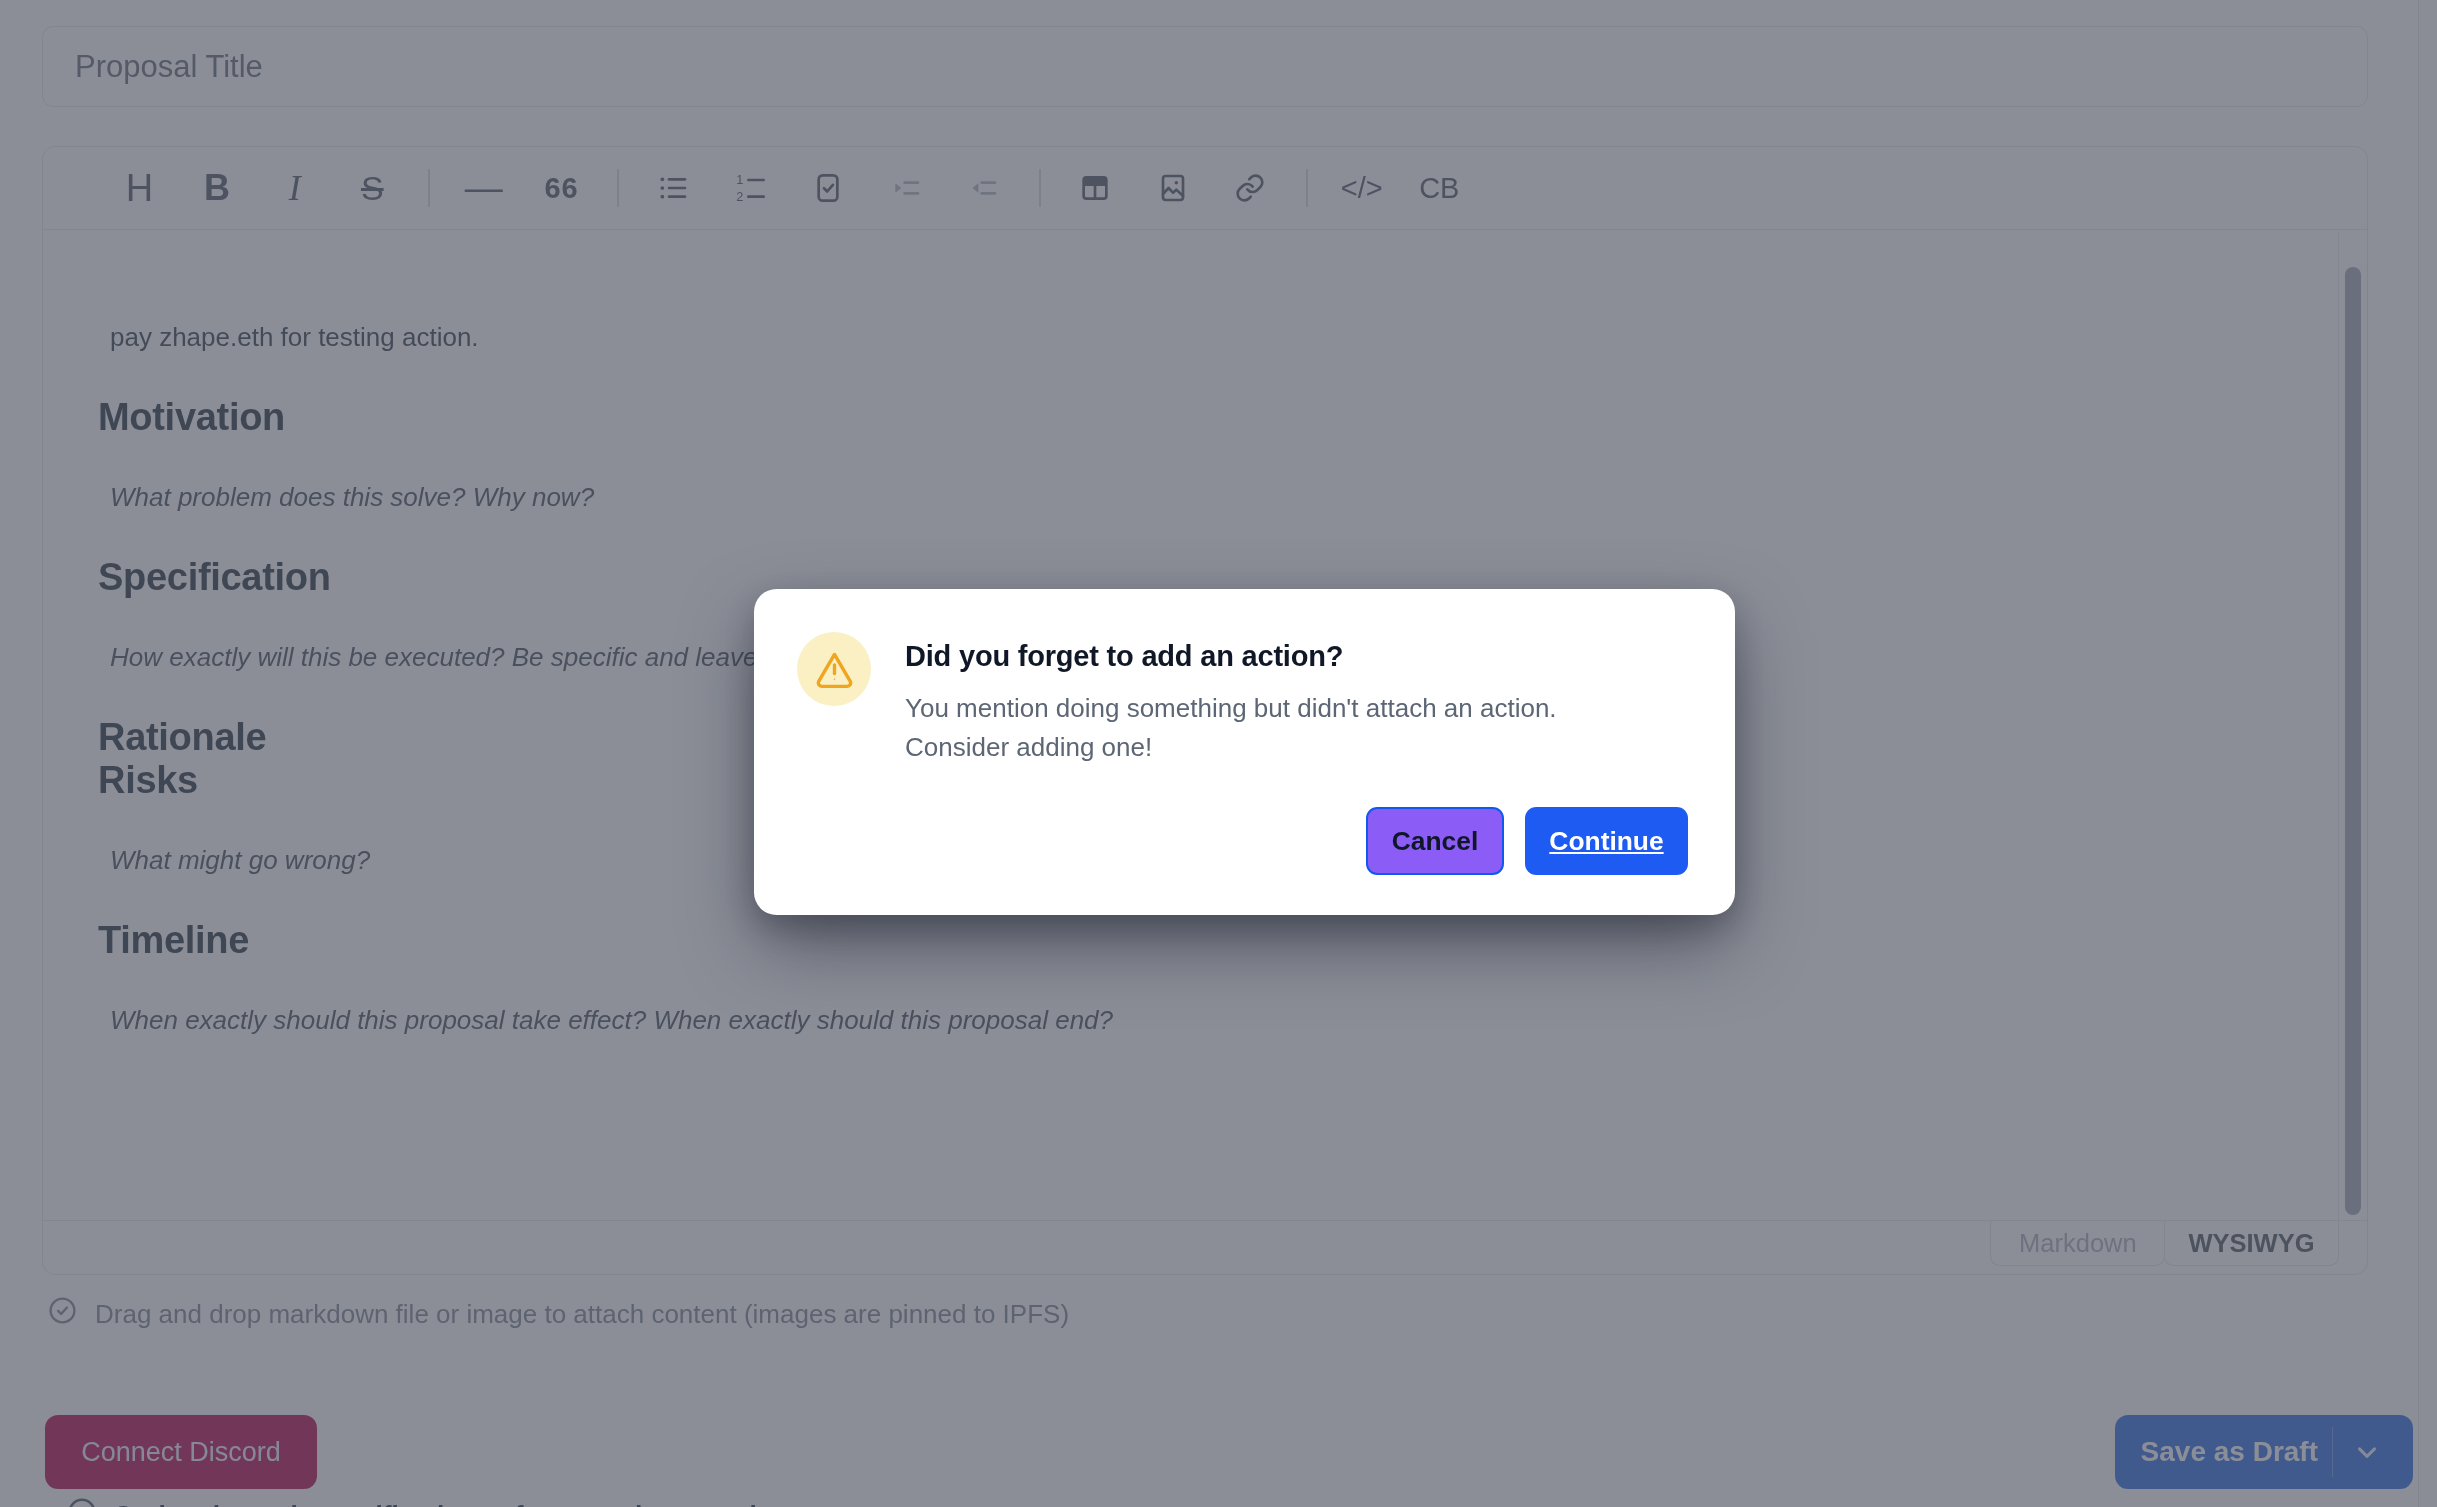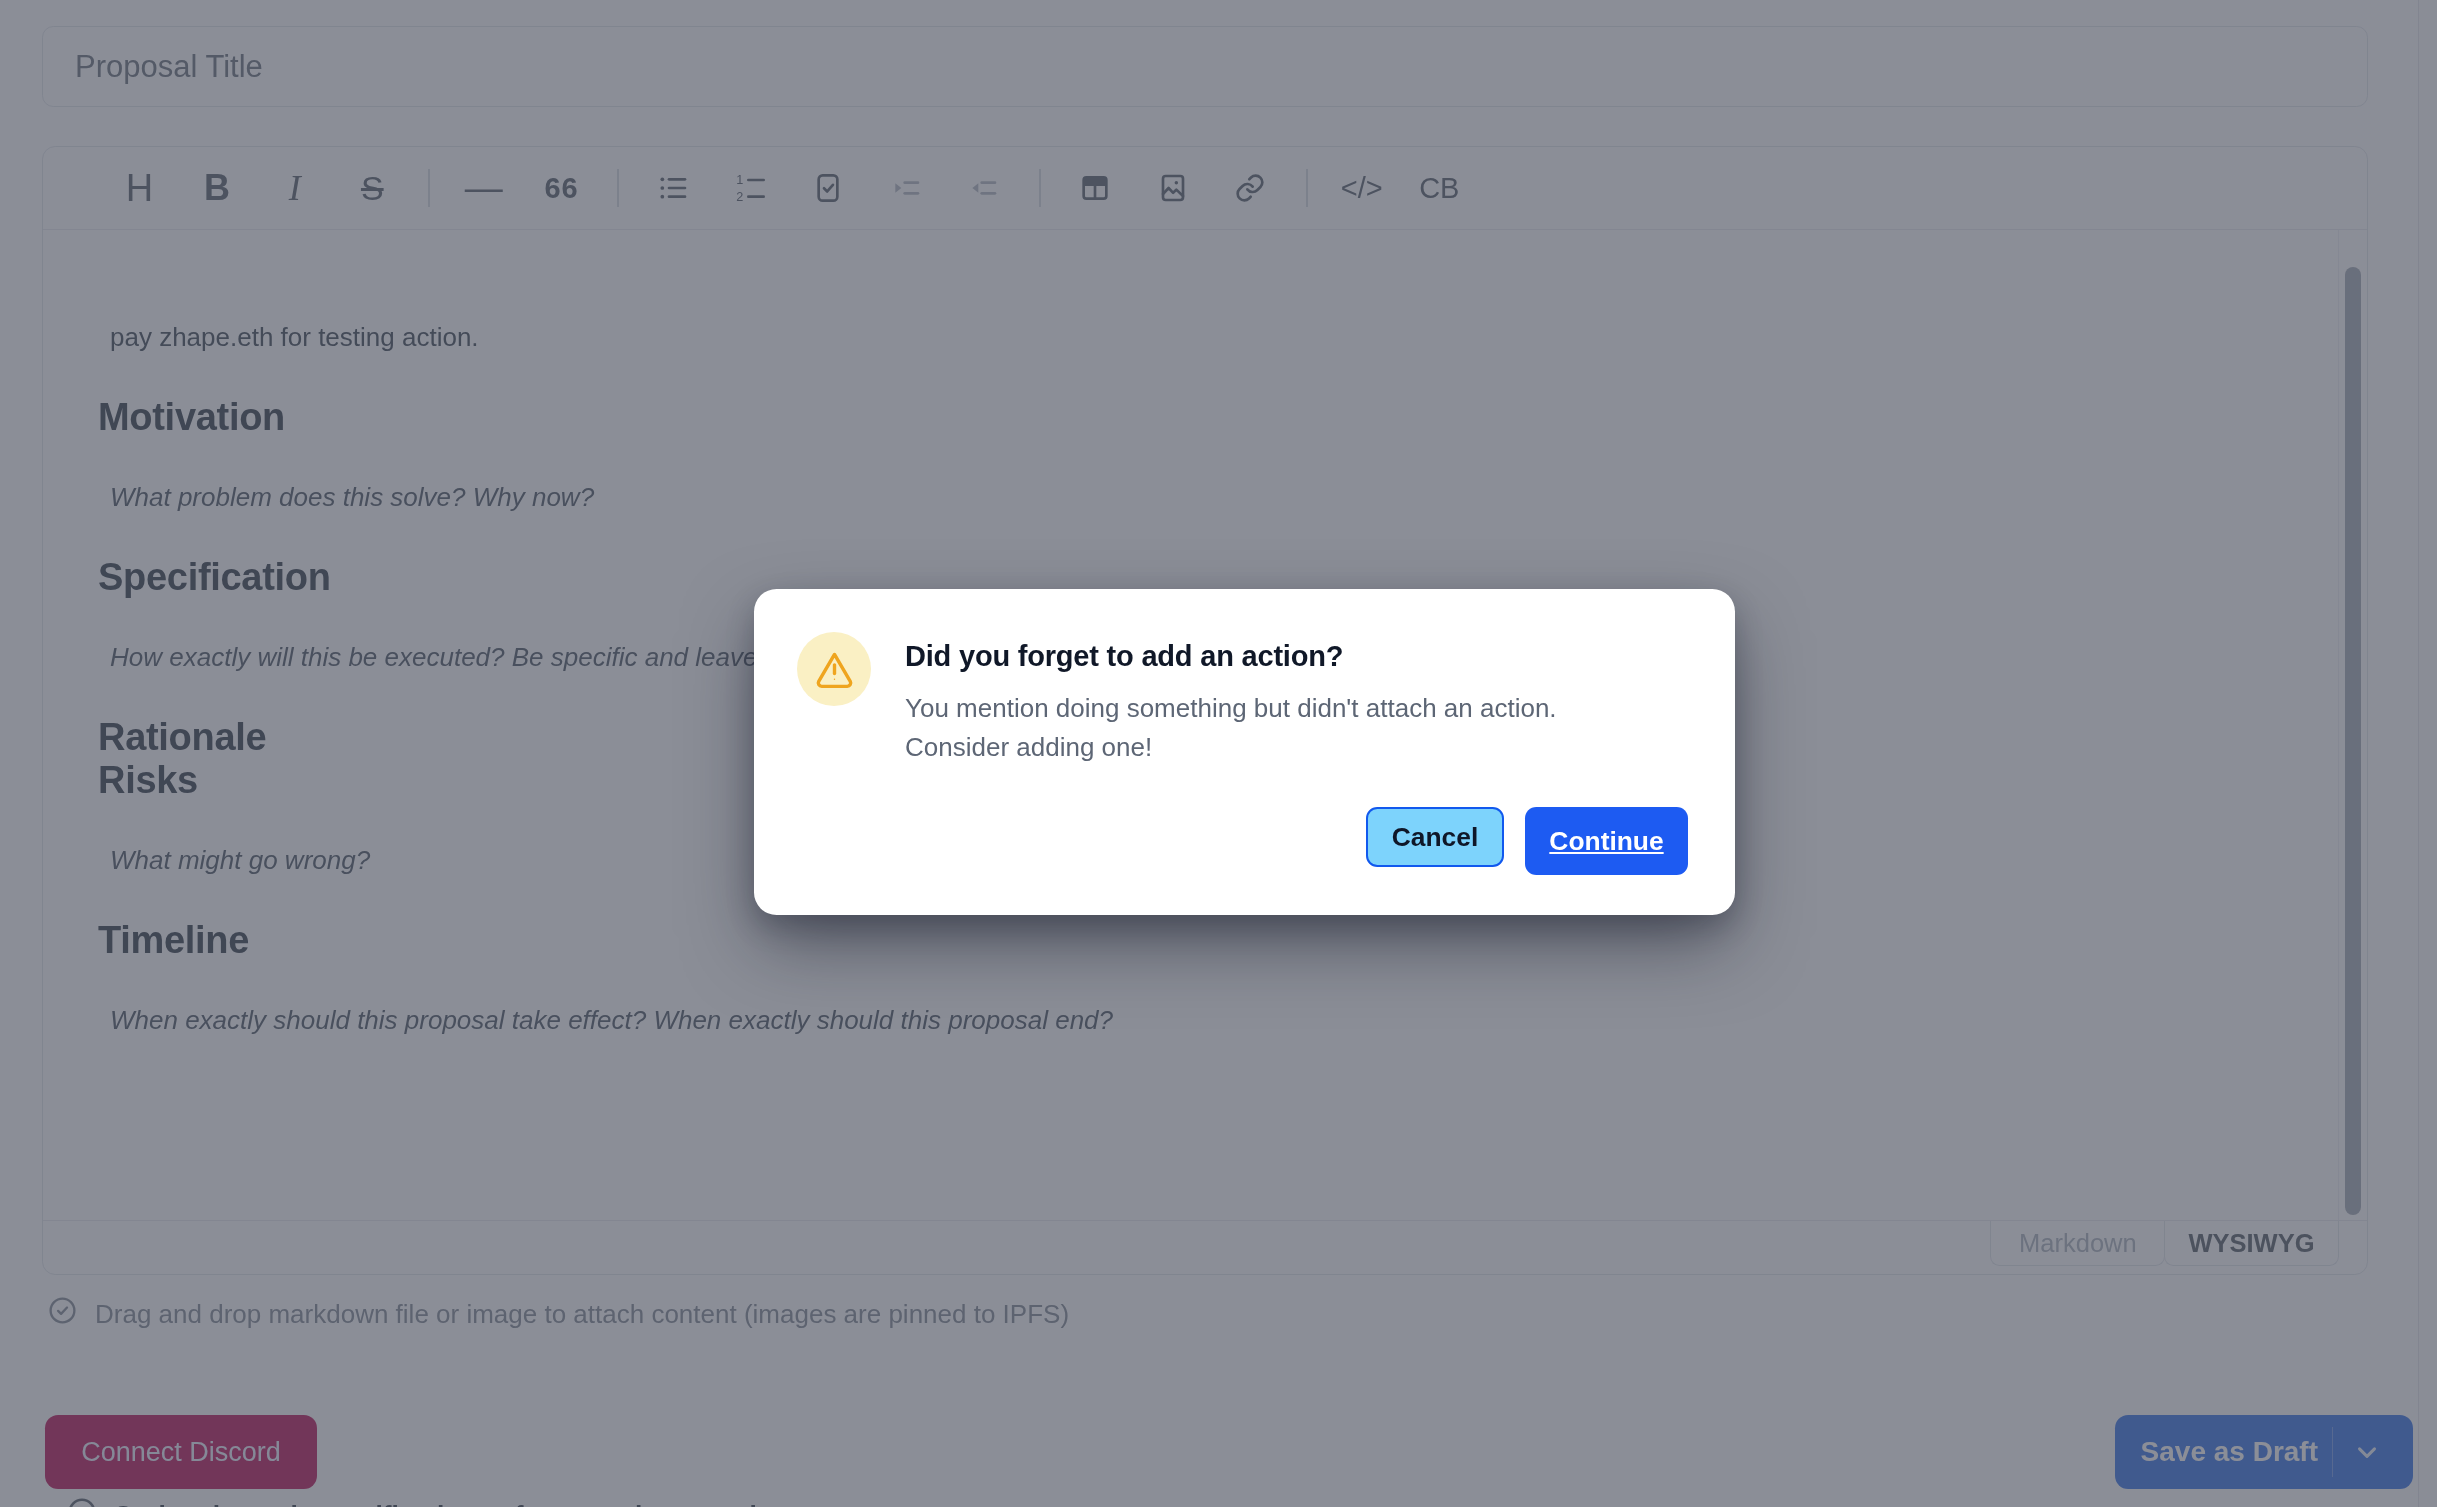--- a/index.html
+++ b/index.html
@@ -157,22 +157,22 @@
   }
   .modal-body {
     position: absolute; left: 151px; top: 100px; margin: 0;
     font-size: 26px; line-height: 39px; color: #5D6675;
   }
   .modal-footer {
     position: absolute; right: 47px; bottom: 40px;
     display: flex; gap: 21px;
   }
   .btn-cancel {
-    width: 138px; height: 60px; border-radius: 11.3px;
-    background: #7dd3fc; border: 2.4px solid #1159EE;
+    width: 138px; height: 68px; border-radius: 11.3px;
+    background: #8b5cf6; border: 2.4px solid #1159EE;
     font-size: 26.4px; font-weight: 700; color: #0F1728; cursor: pointer;
     font-family: "Liberation Sans", sans-serif;
   }
   .btn-continue {
     width: 163px; height: 68px; border-radius: 11.3px;
     background: #1D5BF2; border: none;
     font-size: 26.4px; font-weight: 700; color: #fff; cursor: pointer;
     font-family: "Liberation Sans", sans-serif;
     text-decoration: underline;
   }

